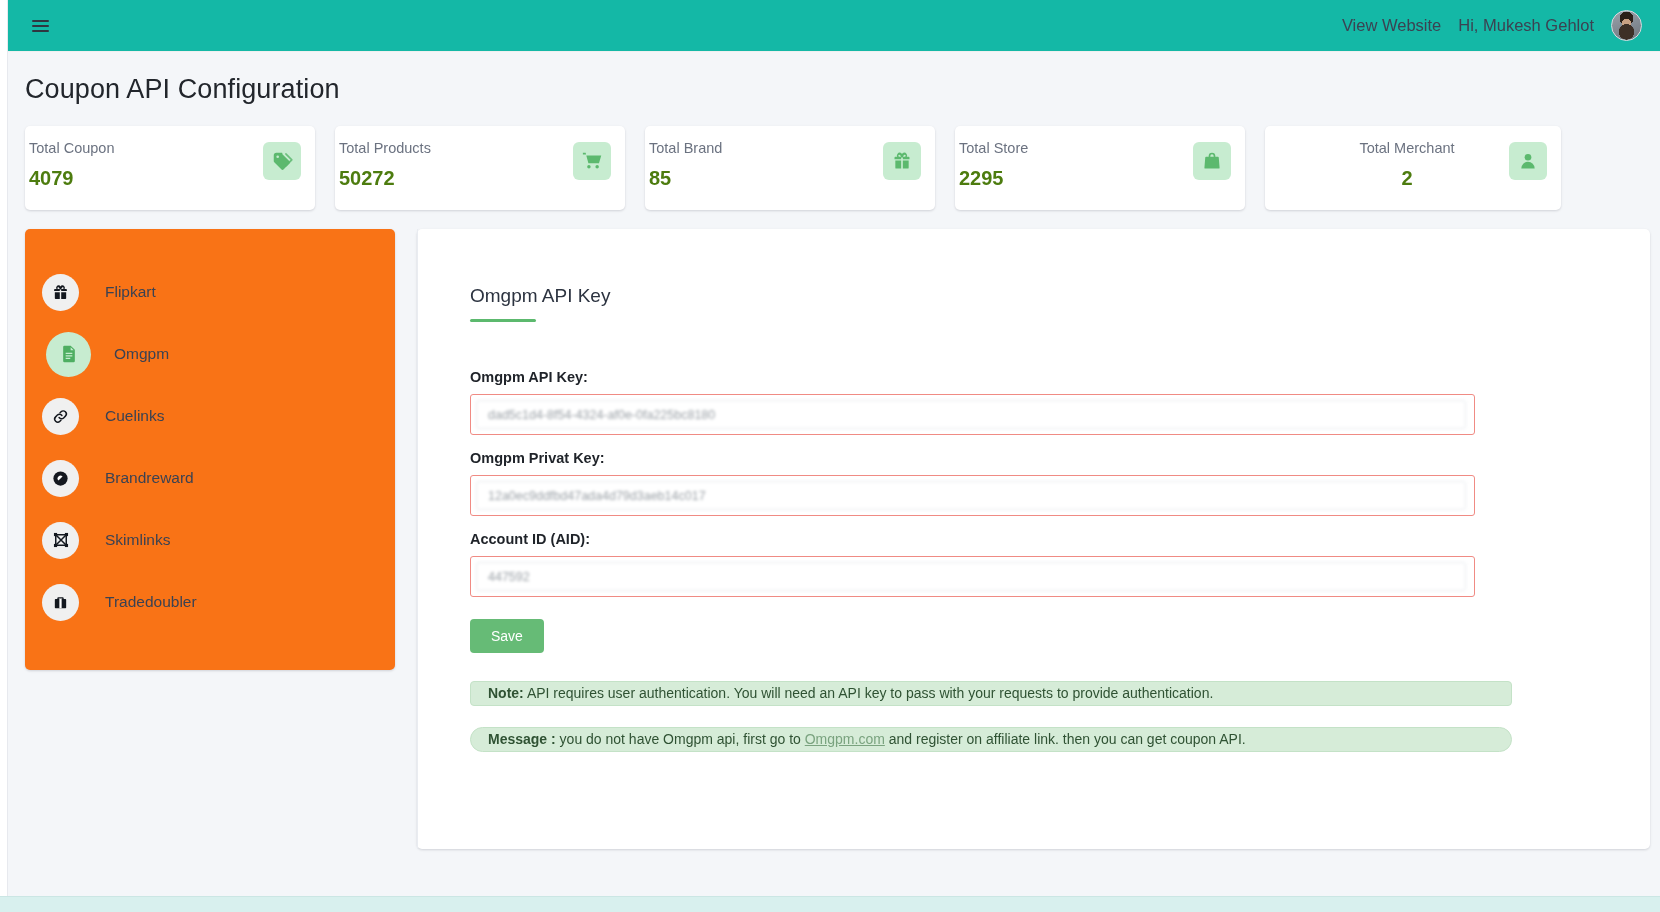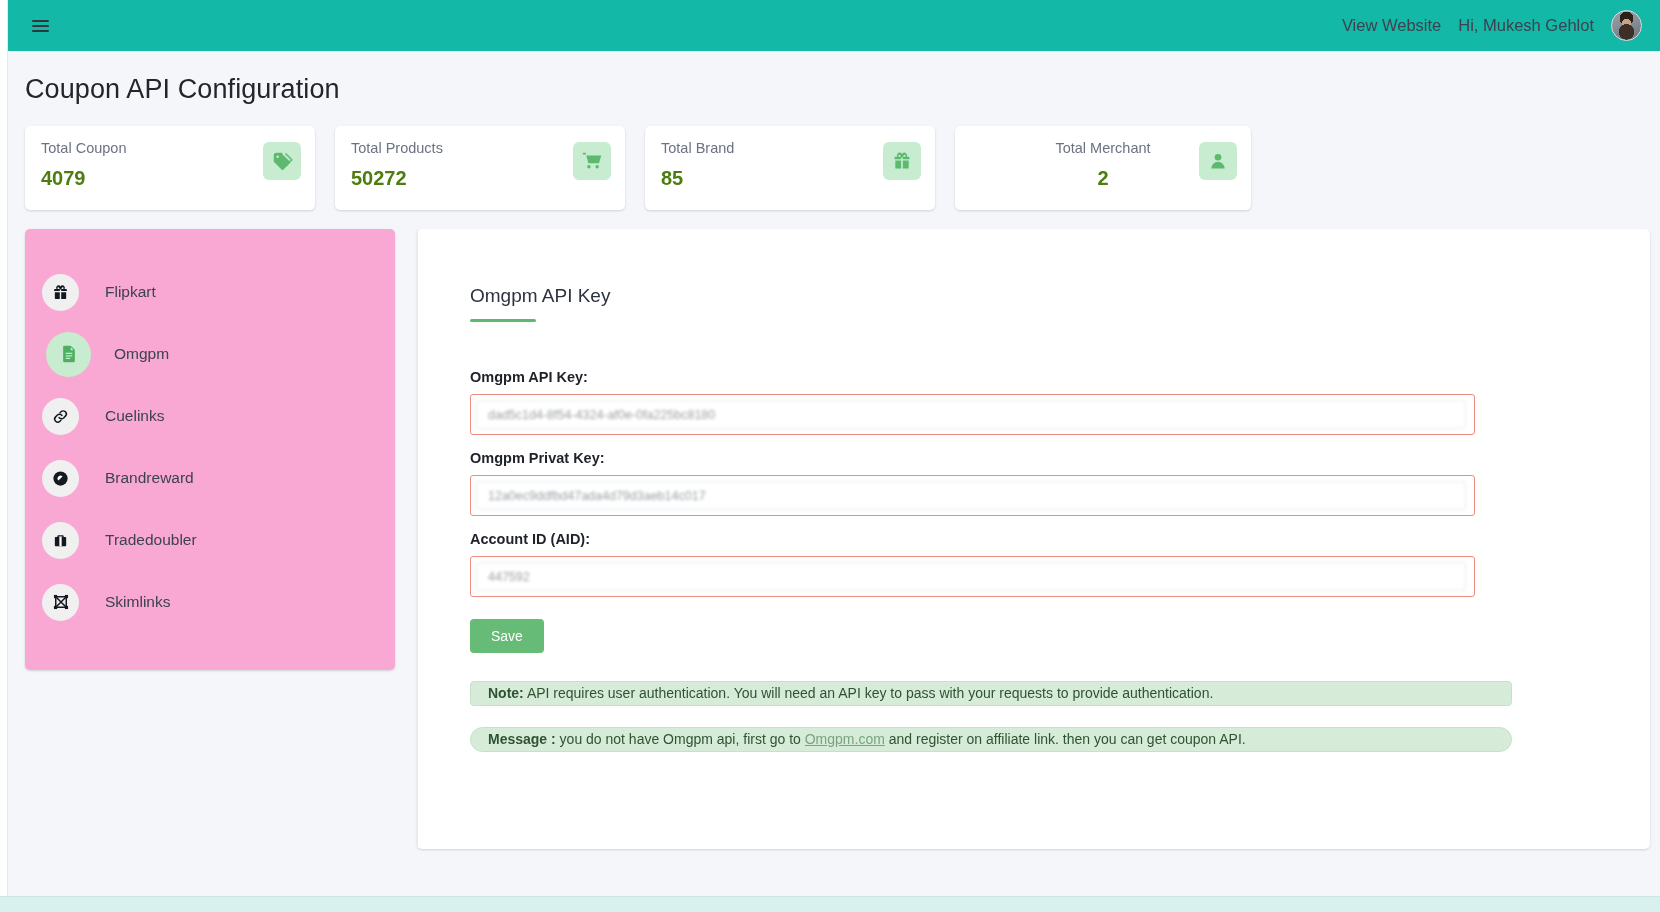--- a/index.html
+++ b/index.html
@@ -96,21 +96,21 @@
     width: 1625px;
     display: flex;
     gap: 20px;
   }
   .stat-card {
     width: 290px;
     height: 84px;
     background: #ffffff;
     border-radius: 5px;
     box-shadow: 0 1px 3px rgba(16,24,40,.10), 0 1px 2px rgba(16,24,40,.06);
-    padding: 14px 16px 0 16px;
+    padding: 14px 16px 0 4px;
     position: relative;
     flex: none;
   }
   .stat-card.wide { width: 296px; text-align: center; }
   .stat-label {
     font-size: 14.5px;
     color: #6b7280;
     font-weight: 400;
     line-height: 1.2;
   }
@@ -130,21 +130,21 @@
     align-items: center;
     justify-content: center;
   }
   .stat-icon svg { display: block; }
 
   
   .panel-left {
     position: absolute;
     left: 25px; top: 229px;
     width: 370px; height: 441px;
-    background: #f9a8d4;
+    background: #f97316;
     border-radius: 5px;
     box-shadow: 0 1px 3px rgba(16,24,40,.10), 0 1px 2px rgba(16,24,40,.06);
     padding: 32px 0 0 0;
   }
   .prov-item {
     height: 62px;
     display: flex;
     align-items: center;
     padding-left: 17px;
     cursor: pointer;
@@ -331,20 +331,29 @@
       <div class="stat-label">Total Brand</div>
       <div class="stat-value">85</div>
       <div class="stat-icon">
         <svg width="20" height="20" viewBox="0 0 24 24" fill="#5cb96e">
           <path d="M20 7h-2.2a3.2 3.2 0 0 0-.5-3.7A3 3 0 0 0 12 3.6 3 3 0 0 0 6.7 3.3 3.2 3.2 0 0 0 6.2 7H4a1 1 0 0 0-1 1v2h8V7.9h2V10h8V8a1 1 0 0 0-1-1zM8.8 7a1.2 1.2 0 1 1 0-2.4c.8 0 1.5.8 2 2.4zm6.4 0h-2c.5-1.6 1.2-2.4 2-2.4a1.2 1.2 0 1 1 0 2.4z"></path>
           <path d="M4 11.5h7V21H5a1 1 0 0 1-1-1zm9 0h7V20a1 1 0 0 1-1 1h-6z"></path>
         </svg>
       </div>
     </div>
 
+    <div class="stat-card">
+      <div class="stat-label">Total Store</div>
+      <div class="stat-value">2295</div>
+      <div class="stat-icon">
+        <svg width="20" height="20" viewBox="0 0 24 24" fill="#5cb96e">
+          <path d="M8 7V6a4 4 0 0 1 8 0v1h3.1a1 1 0 0 1 1 .9l1 12.1a1 1 0 0 1-1 1.1H3.9a1 1 0 0 1-1-1.1l1-12.1a1 1 0 0 1 1-.9H8zm2 0h4V6a2 2 0 0 0-4 0v1z"></path>
+        </svg>
+      </div>
+    </div>
 
     <div class="stat-card wide">
       <div class="stat-label">Total Merchant</div>
       <div class="stat-value">2</div>
       <div class="stat-icon">
         <svg width="20" height="20" viewBox="0 0 24 24" fill="#5cb96e">
           <circle cx="12" cy="7.5" r="4"></circle>
           <path d="M4 21a8 8 0 0 1 16 0z"></path>
         </svg>
       </div>
@@ -388,42 +397,42 @@
         <svg width="19" height="19" viewBox="0 0 24 24" fill="#14181f">
           <circle cx="12" cy="12" r="9"></circle>
           <path d="M14.6 9.4a3.6 3.6 0 0 0-5.2 5.2z" fill="#ffffff"></path>
         </svg>
       </div>
       <span class="prov-label">Brandreward</span>
     </div>
 
     <div class="prov-item">
       <div class="prov-bubble">
-        <svg width="17" height="17" viewBox="0 0 24 24" fill="#14181f">
-          <path d="M9 4.5h6a1.5 1.5 0 0 1 1.5 1.5v1H19a1 1 0 0 1 1 1v11a1 1 0 0 1-1 1H5a1 1 0 0 1-1-1V8a1 1 0 0 1 1-1h2.5V6A1.5 1.5 0 0 1 9 4.5zm.5 2.5h5V6.3h-5z"></path>
-          <rect x="10.4" y="7" width="3.2" height="13" fill="#ffffff"></rect>
-        </svg>
-      </div>
-      <span class="prov-label">Tradedoubler</span>
-    </div>
-
-    <div class="prov-item">
-      <div class="prov-bubble">
         <svg width="18" height="18" viewBox="0 0 24 24" fill="none" stroke="#14181f" stroke-width="2">
           <rect x="5" y="5" width="14" height="14"></rect>
           <path d="M5 5l14 14M19 5L5 19"></path>
           <rect x="2.6" y="2.6" width="4.2" height="4.2" fill="#14181f" stroke="none"></rect>
           <rect x="17.2" y="2.6" width="4.2" height="4.2" fill="#14181f" stroke="none"></rect>
           <rect x="2.6" y="17.2" width="4.2" height="4.2" fill="#14181f" stroke="none"></rect>
           <rect x="17.2" y="17.2" width="4.2" height="4.2" fill="#14181f" stroke="none"></rect>
         </svg>
       </div>
       <span class="prov-label">Skimlinks</span>
     </div>
 
+    <div class="prov-item">
+      <div class="prov-bubble">
+        <svg width="17" height="17" viewBox="0 0 24 24" fill="#14181f">
+          <path d="M9 4.5h6a1.5 1.5 0 0 1 1.5 1.5v1H19a1 1 0 0 1 1 1v11a1 1 0 0 1-1 1H5a1 1 0 0 1-1-1V8a1 1 0 0 1 1-1h2.5V6A1.5 1.5 0 0 1 9 4.5zm.5 2.5h5V6.3h-5z"></path>
+          <rect x="10.4" y="7" width="3.2" height="13" fill="#ffffff"></rect>
+        </svg>
+      </div>
+      <span class="prov-label">Tradedoubler</span>
+    </div>
+
   </div>
 
   <div class="panel-right">
 
     <div class="section-title">Omgpm API Key</div>
     <div class="section-underline"></div>
 
     <div class="form">
 
       <label class="field-label">Omgpm API Key:</label>

